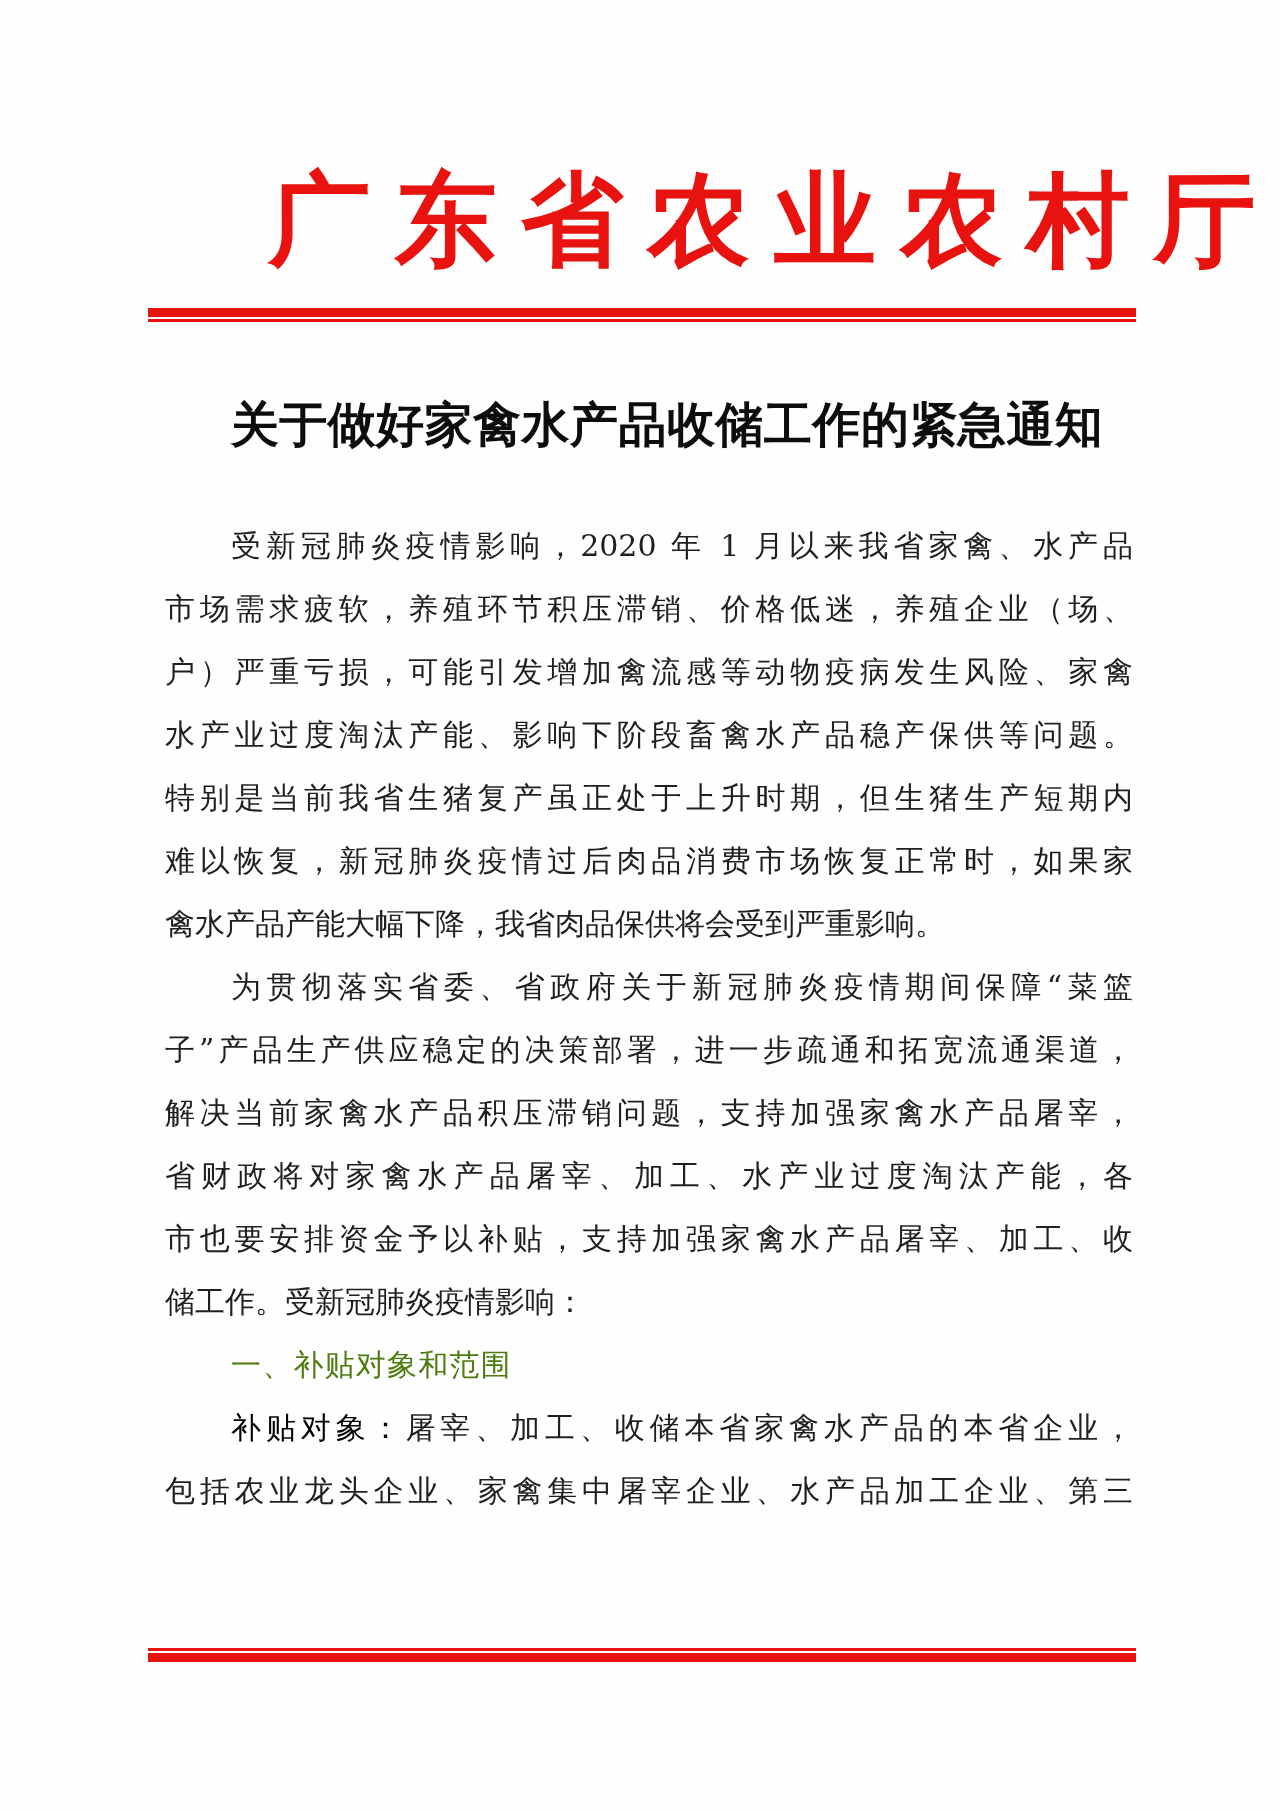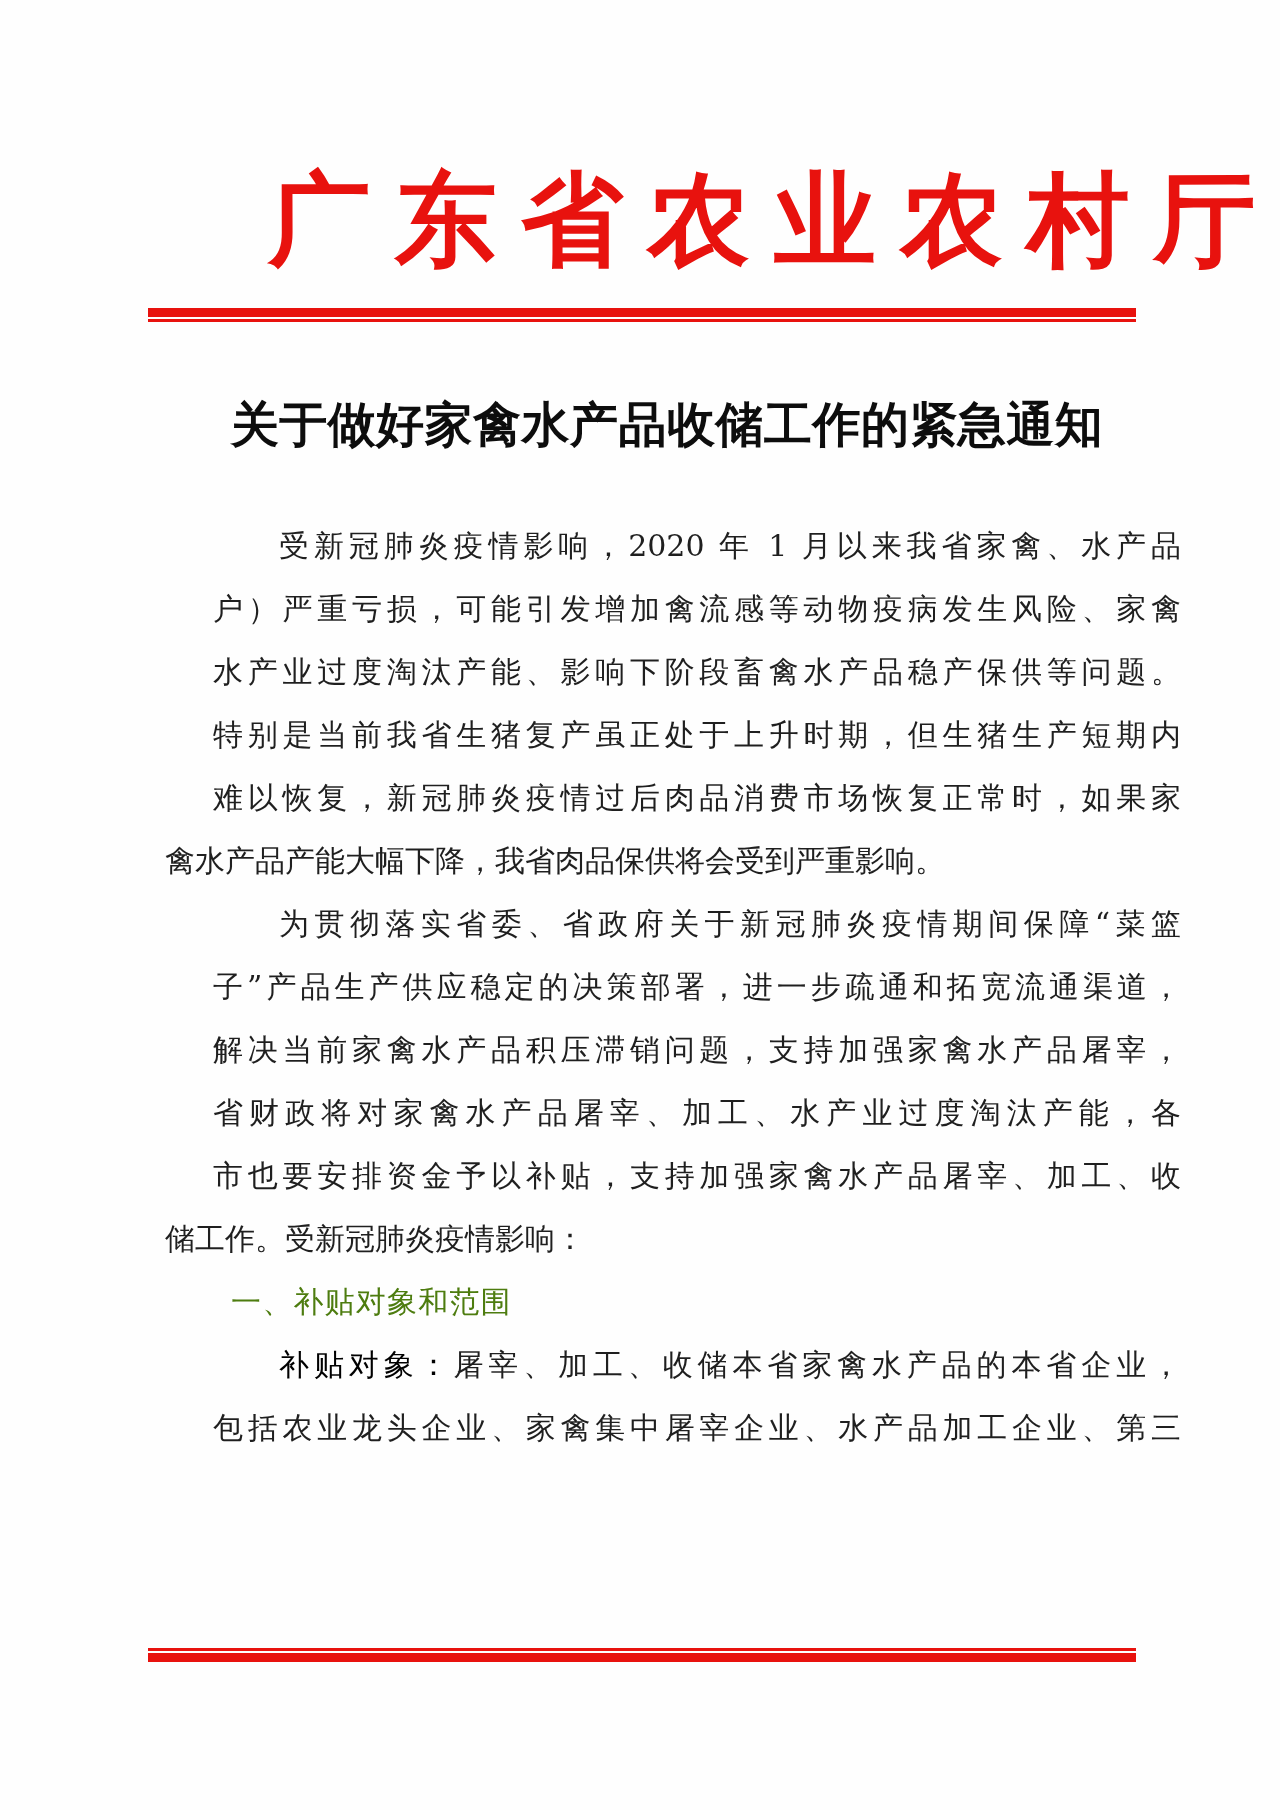--- a/index.html
+++ b/index.html
@@ -65,21 +65,20 @@
     width: 968px;
     font-size: 30px;
     line-height: 63px;
     color: #1f1f1f;
   }
   .line { width: 100%; }
   .justify {
     text-align: justify;
     text-align-last: justify;
     text-justify: inter-character;
-    margin-left: 48px;
   }
   .indent { text-indent: 2.2em; }
   .heading {
     font-family: "DejaVu Sans", "Liberation Sans", sans-serif;
     font-weight: normal;
     color: #4d7c0f;
     letter-spacing: 0.04em;
   }
   .bold-prefix {
     font-family: "DejaVu Sans", "Liberation Sans", sans-serif;
@@ -97,20 +96,21 @@
   <div class="rule rule-top">
     <div class="bar-thick"></div>
     <div class="bar-gap"></div>
     <div class="bar-thin"></div>
   </div>
 
   <h1 class="doc-title">关于做好家禽水产品收储工作的紧急通知</h1>
 
   <div class="body-text">
     <div class="line justify indent">受新冠肺炎疫情影响，2020 年 1 月以来我省家禽、水产品</div>
+    <div class="line justify">市场需求疲软，养殖环节积压滞销、价格低迷，养殖企业（场、</div>
     <div class="line justify">户）严重亏损，可能引发增加禽流感等动物疫病发生风险、家禽</div>
     <div class="line justify">水产业过度淘汰产能、影响下阶段畜禽水产品稳产保供等问题。</div>
     <div class="line justify">特别是当前我省生猪复产虽正处于上升时期，但生猪生产短期内</div>
     <div class="line justify">难以恢复，新冠肺炎疫情过后肉品消费市场恢复正常时，如果家</div>
     <div class="line">禽水产品产能大幅下降，我省肉品保供将会受到严重影响。</div>
     <div class="line justify indent">为贯彻落实省委、省政府关于新冠肺炎疫情期间保障“菜篮</div>
     <div class="line justify">子”产品生产供应稳定的决策部署，进一步疏通和拓宽流通渠道，</div>
     <div class="line justify">解决当前家禽水产品积压滞销问题，支持加强家禽水产品屠宰，</div>
     <div class="line justify">省财政将对家禽水产品屠宰、加工、水产业过度淘汰产能，各</div>
     <div class="line justify">市也要安排资金予以补贴，支持加强家禽水产品屠宰、加工、收</div>

